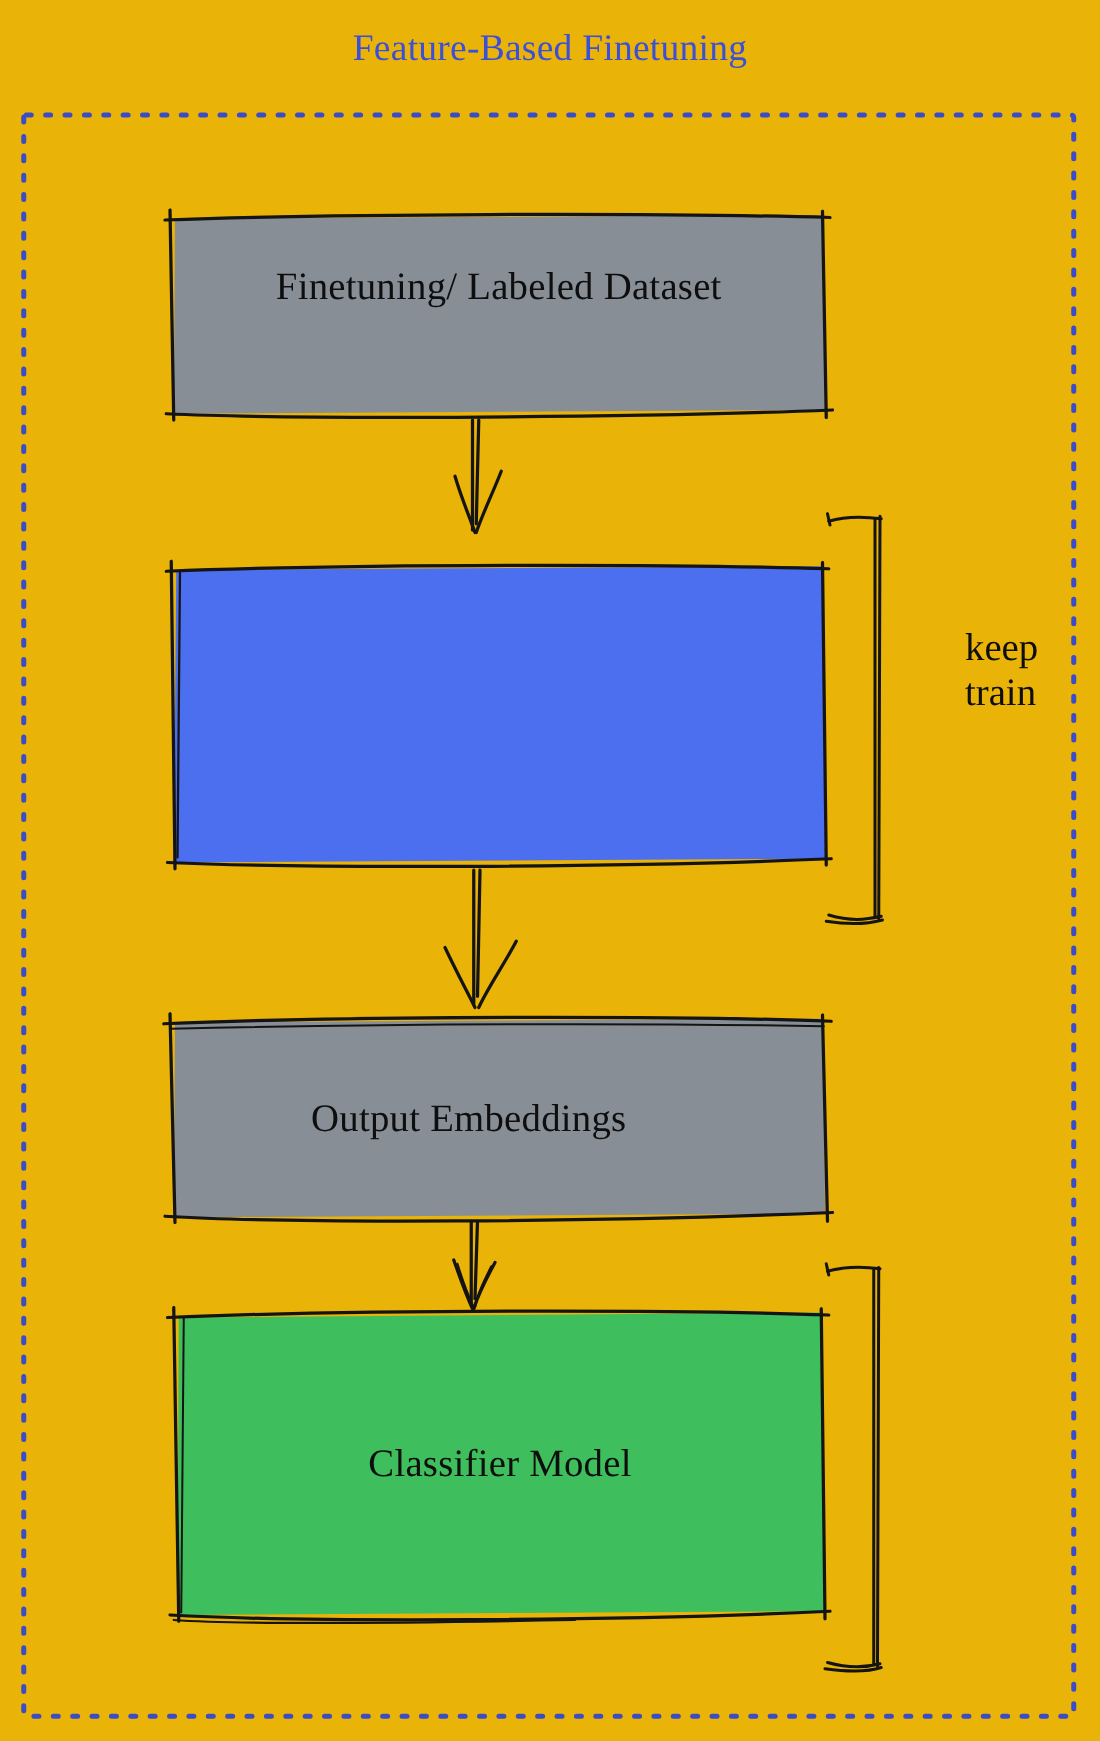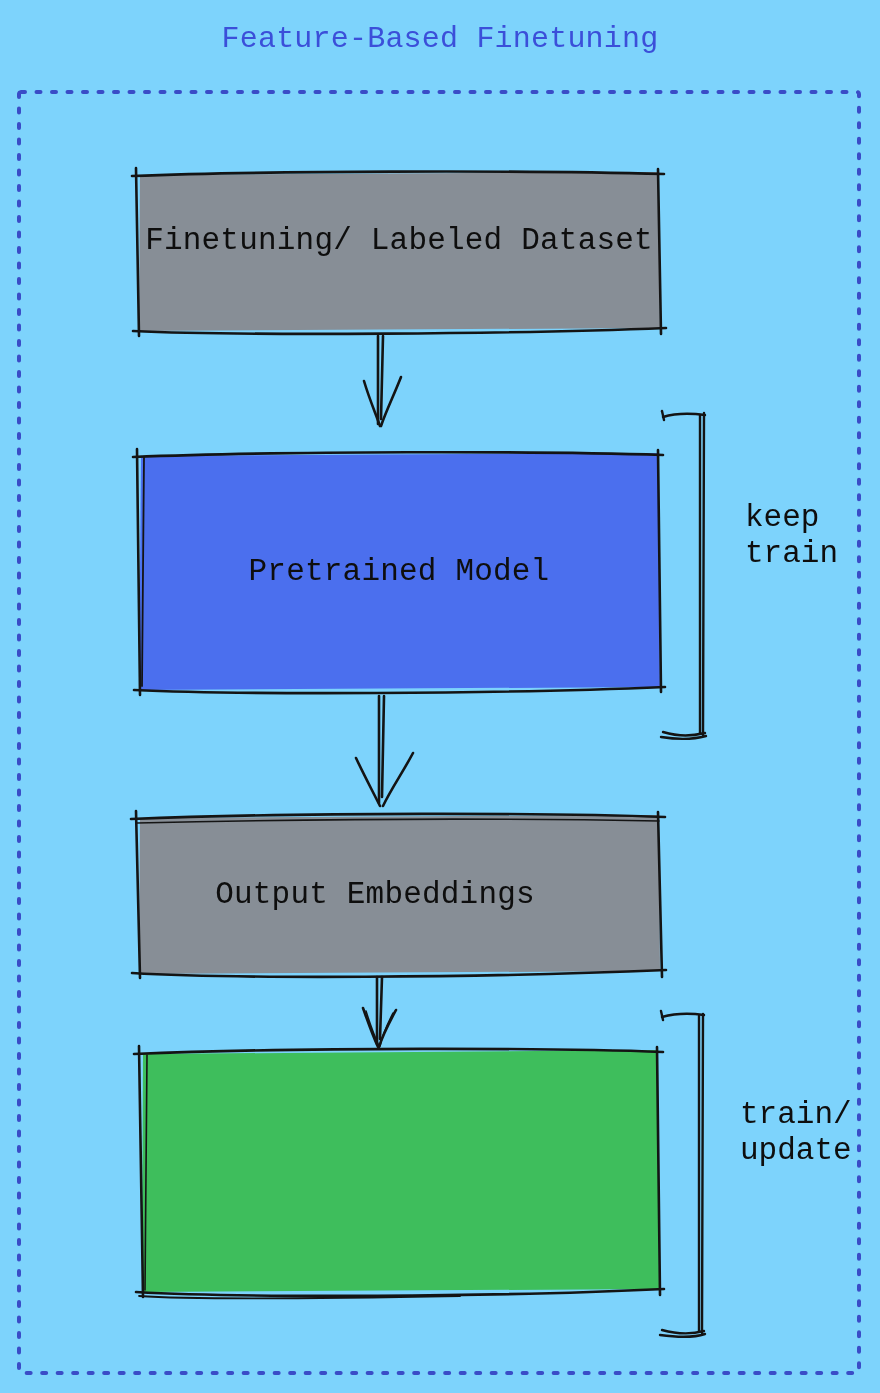--- a/index.html
+++ b/index.html
@@ -1,20 +1,20 @@
 <!DOCTYPE html>
 <html><head>
 <meta charset="utf-8">
 <style>
   html,body{margin:0;padding:0;background:#ffffff;}
   .canvas{
     position:relative;
     width:880px;height:1393px;
-    background:#7dd3fc;
-    font-family:Liberation Mono, monospace;
+    background:#eab308;
+    font-family:Liberation Serif, serif;
     overflow:hidden;
   }
   .title{
     position:absolute;left:0;top:21px;width:880px;
     text-align:center;
     font-size:30px;line-height:36px;
     color:#3B4FD9;
     letter-spacing:0.2px;
   }
   svg.layer{position:absolute;left:0;top:0;}
@@ -122,30 +122,26 @@
       <path d="M703,1014 L702,1333"></path>
       <path d="M662,1017 C676,1013 690,1013 704,1015"></path>
       <path d="M661,1011 L663,1020"></path>
       <path d="M662,1330 C680,1335 693,1334 704,1331"></path>
       <path d="M660,1335 C682,1338 696,1337 705,1334"></path>
     </g>
   </svg>
 
   <div class="title">Feature-Based Finetuning</div>
 
-  <div class="node-label top-biased" style="left:137px;top:176px;width:524px;height:159px;">Finetuning/ Labeled Dataset</div>
+  <div class="node-label top-biased" style="left:137px;top:164px;width:524px;height:159px;">Finetuning/ Labeled Dataset</div>
 
-  <div class="node-label" style="left:137px;top:453px;width:524px;height:237px;">Pretrained Model</div>
 
   <div class="node-label" style="left:137px;top:815px;width:476px;height:159px;">Output Embeddings</div>
 
+  <div class="node-label" style="left:140px;top:1050px;width:520px;height:242px;">Classifier Model</div>
 
-  <div class="annotation" style="left:745px;top:500px;">
+  <div class="annotation" style="left:772px;top:500px;">
     <div>keep</div>
     <div>train</div>
   </div>
 
-  <div class="annotation" style="left:740px;top:1097px;">
-    <div>train/</div>
-    <div>update</div>
-  </div>
 
 </div>
 
 </body></html>

